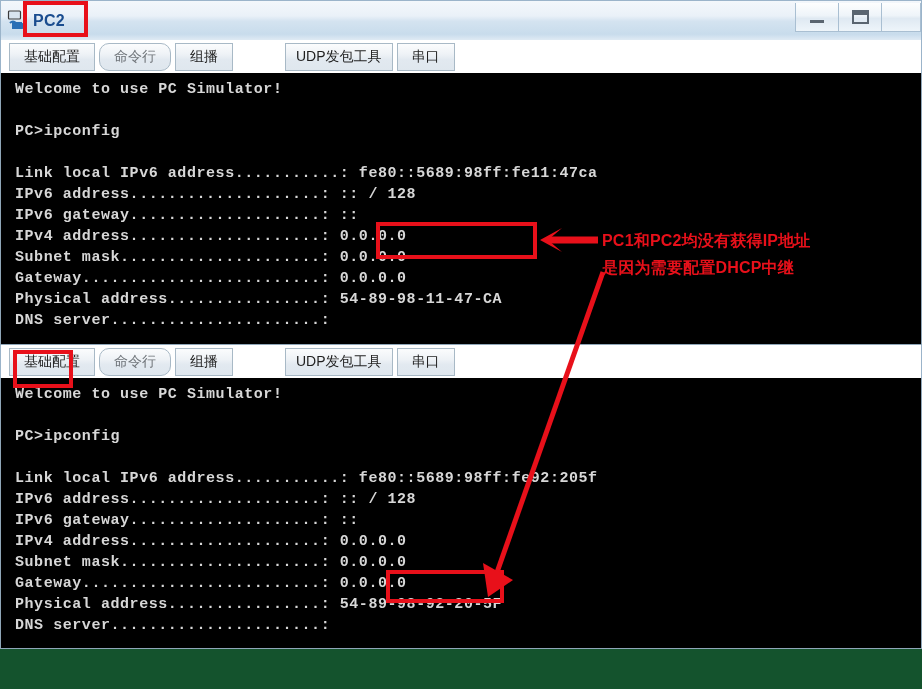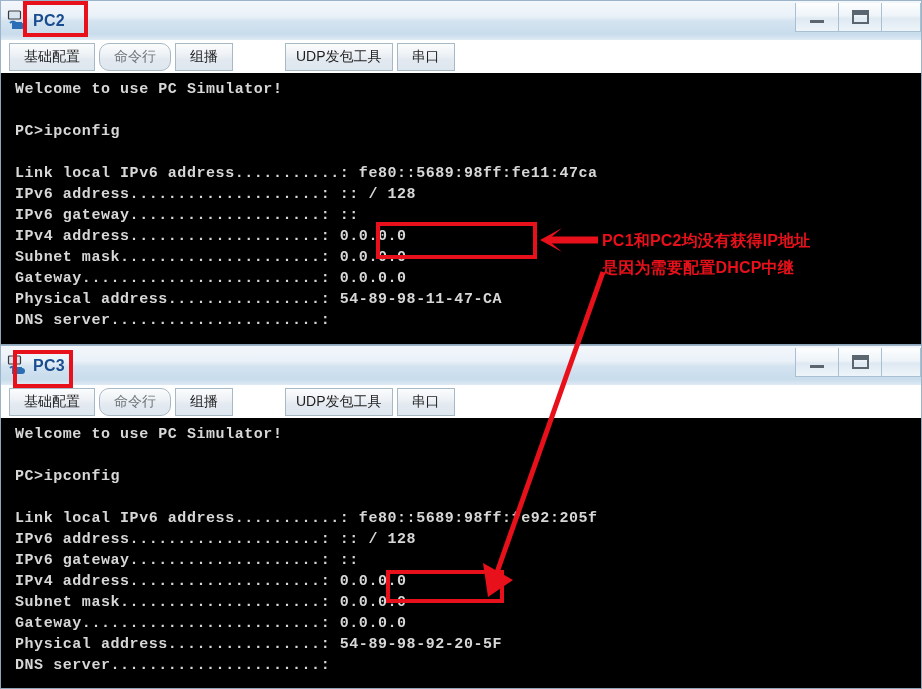--- a/index.html
+++ b/index.html
@@ -137,40 +137,20 @@
       <span class="tab">串口</span>
     </div>
 
     <div class="terminal" style="height:272px;">
       <div class="term-inner"><div class="line">Welcome to use PC Simulator!</div><div class="line">&nbsp;</div><div class="line">PC&gt;ipconfig</div><div class="line">&nbsp;</div><div class="line">Link local IPv6 address...........: fe80::5689:98ff:fe11:47ca</div><div class="line">IPv6 address....................: :: / 128</div><div class="line">IPv6 gateway....................: ::</div><div class="line">IPv4 address....................: 0.0.0.0</div><div class="line">Subnet mask.....................: 0.0.0.0</div><div class="line">Gateway.........................: 0.0.0.0</div><div class="line">Physical address................: 54-89-98-11-47-CA</div><div class="line">DNS server......................:</div></div>
     </div>
   </div>
 
   <div class="window" id="win-pc3" style="left:0px; top:345px; width:922px; height:344px;">
 
-    <div class="titlebar">
-      <span class="tb-icon">
-        <svg width="20" height="22" viewBox="0 0 20 22">
-          <rect x="1.5" y="1" width="12" height="8" rx="1" fill="#d8e4ef" stroke="#3a3a3a" stroke-width="1.2"></rect>
-          <path d="M5 12 h10 v7 h-10 z" fill="#2a6fb5"></path>
-          <path d="M3 13 q3 -3 6 0" stroke="#2a6fb5" stroke-width="2" fill="none"></path>
-          <circle cx="15" cy="16" r="3" fill="#2a6fb5"></circle>
-        </svg>
-      </span>
-      <span class="tb-title">PC3</span>
-      <span class="tb-controls">
-        <span class="tb-btn">
-            <i class="glyph-min"></i>
-          </span>
-        <span class="tb-btn">
-            <i class="glyph-max"></i>
-          </span>
-        <span class="tb-btn" style="width:40px;"></span>
-      </span>
-    </div>
 
     <div class="tabstrip">
       <span class="tab">基础配置</span>
       <span class="tab dim">命令行</span>
       <span class="tab">组播</span>
       <span class="tab wide">UDP发包工具</span>
       <span class="tab">串口</span>
     </div>
 
     <div class="terminal" style="height:271px;">

